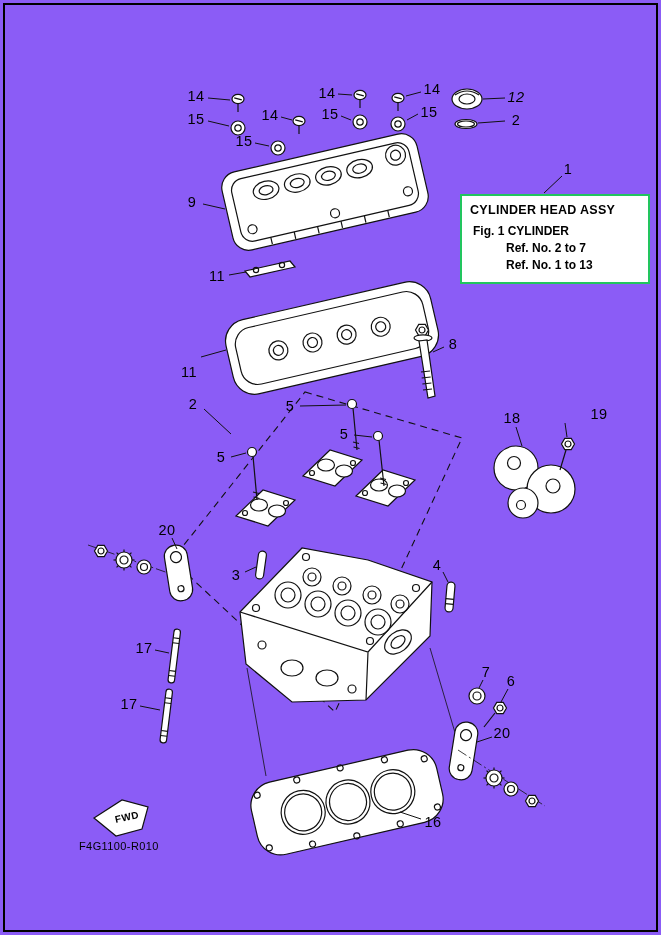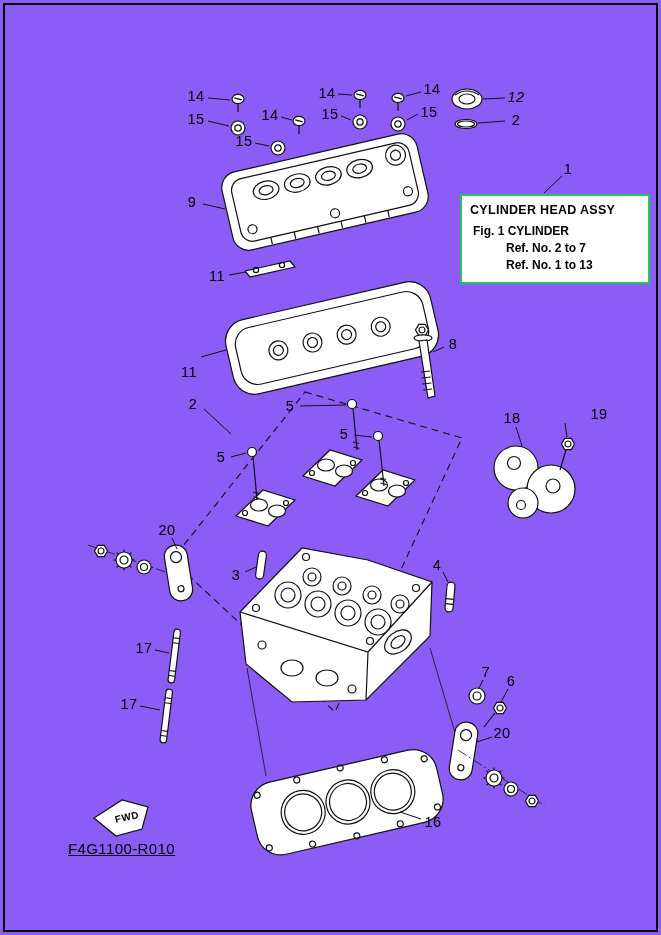--- a/index.html
+++ b/index.html
@@ -21,21 +21,21 @@
   .info-box { position:absolute; left:460px; top:194px; width:190px;
               border:2px solid #22c55e; background:#fff; box-sizing:border-box;
               padding:7px 8px 9px; }
   .info-title { font-size:12.5px; font-weight:bold; margin-bottom:6px; letter-spacing:0.3px; }
   .info-line  { font-size:12px; font-weight:bold; line-height:1.4; }
   .info-line.fig { padding-left:3px; }
   .info-line.ref { padding-left:36px; }
 
   .fwd-label { position:absolute; left:127px; top:817px; transform:translate(-50%,-50%) rotate(-12deg);
                font-size:10px; font-weight:bold; letter-spacing:0.5px; }
-  .drawing-code { position:absolute; left:68px; top:840px; font-size:15px; letter-spacing:0.4px;text-decoration:underline; }
+  .drawing-code { position:absolute; left:79px; top:840px; font-size:11px; letter-spacing:0.4px; }
 </style>
 </head>
 <body>
 
 <div class="page">
 
   <svg id="diagram" width="661" height="935" viewBox="0 0 661 935" xmlns="http://www.w3.org/2000/svg">
     <defs>
       <g id="def-screw">
         <ellipse class="fw" rx="6" ry="4.6"></ellipse>

